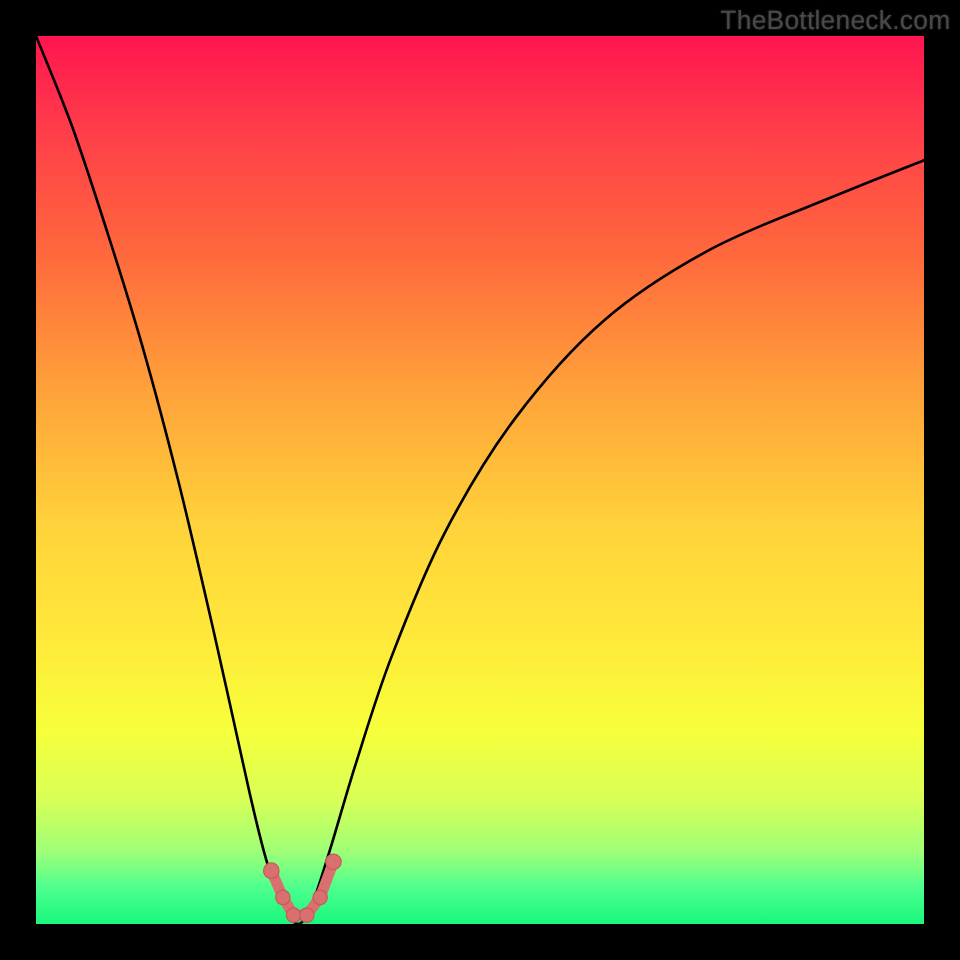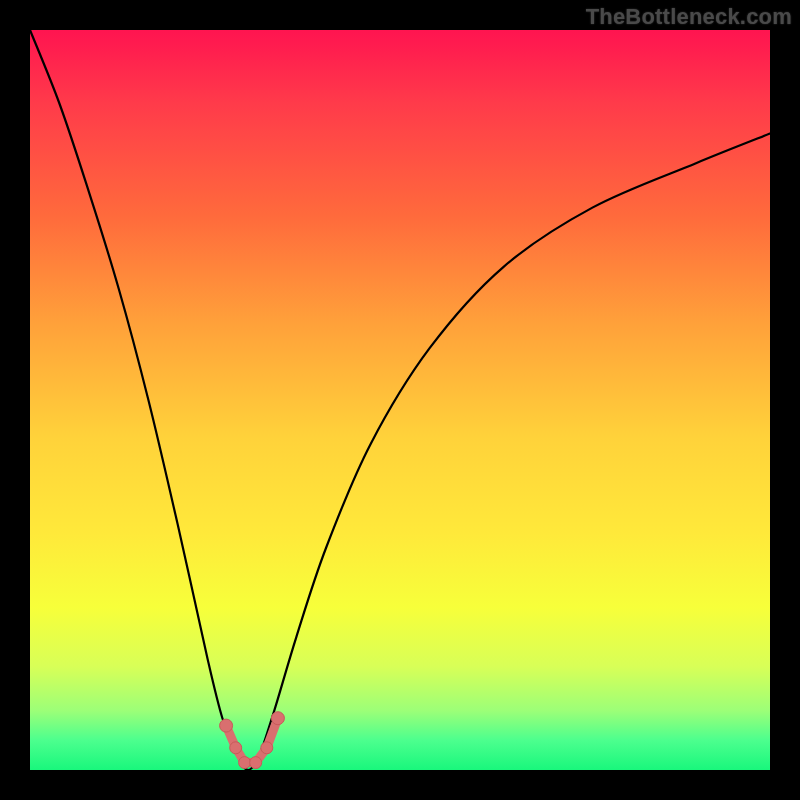--- a/index.html
+++ b/index.html
@@ -31,21 +31,21 @@
       #4cff8e 96%,
       #19f77c 100%
     );
   }
   .watermark {
     position: absolute;
     top: 4px;
     right: 8px;
     color: #4a4a4a;
     font-size: 22px;
-    font-weight: 700;
+    font-weight: 400;
     letter-spacing: 0.2px;
     text-shadow: 0 0 2px rgba(255,255,255,0.2);
     user-select: none;
   }
   svg.curve {
     position: absolute;
     left: 30px;
     top: 30px;
     width: 740px;
     height: 740px;

